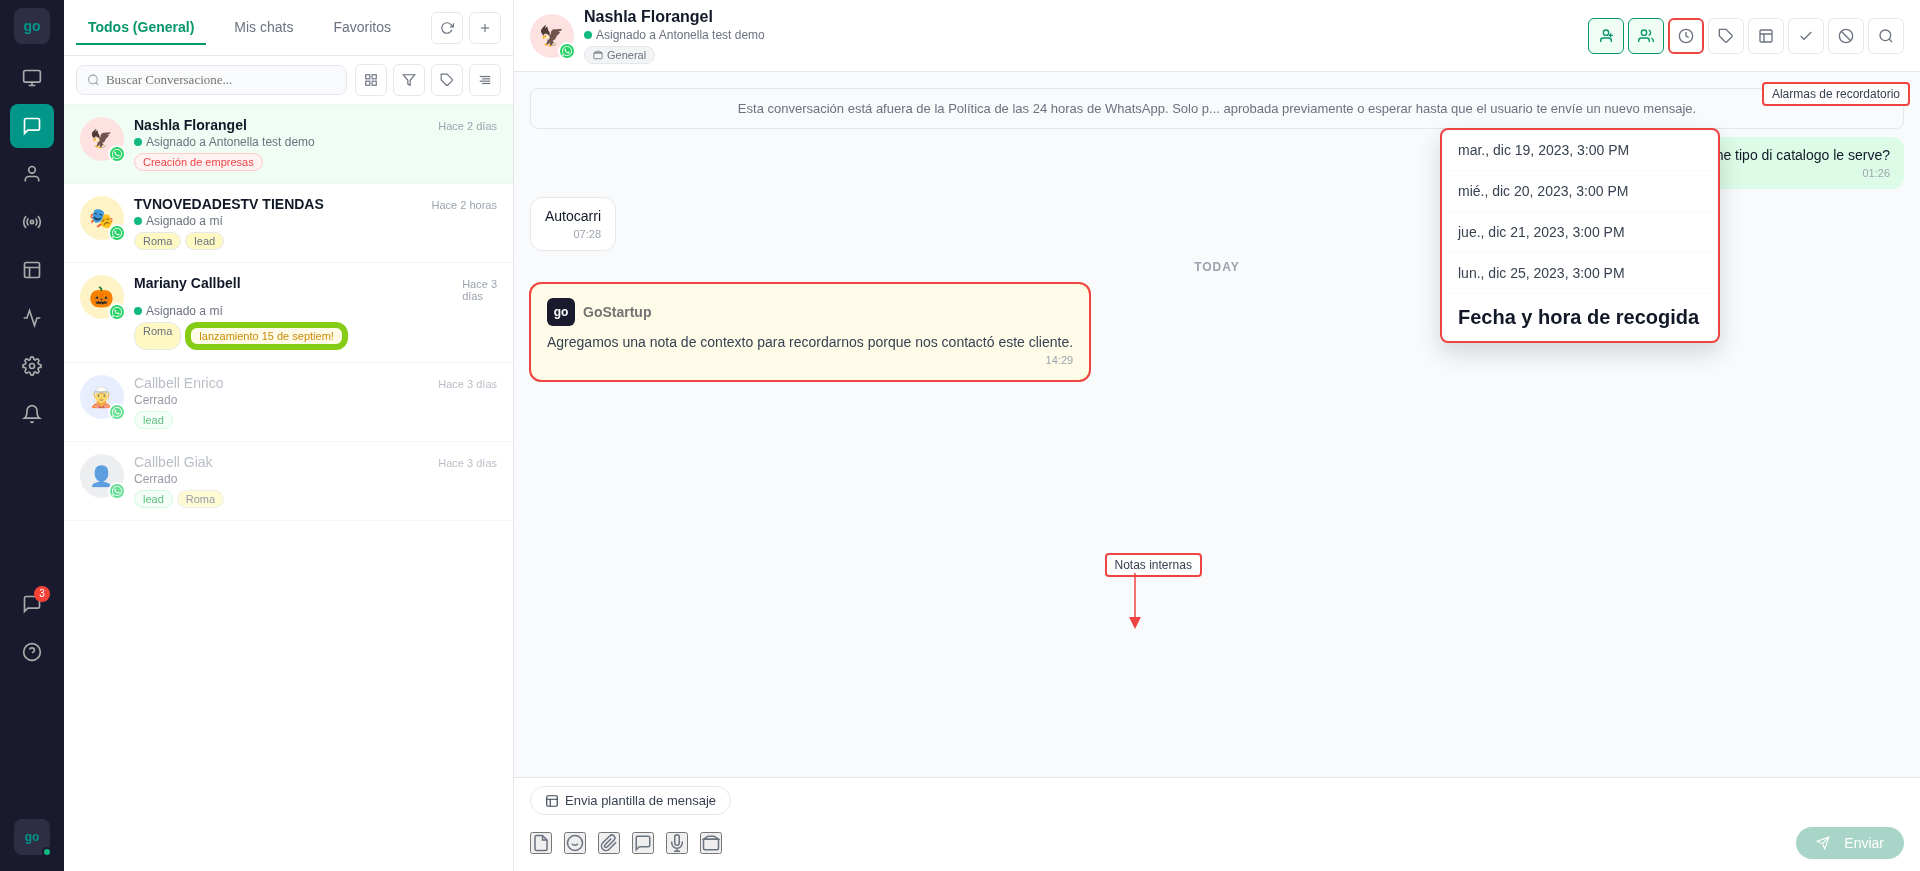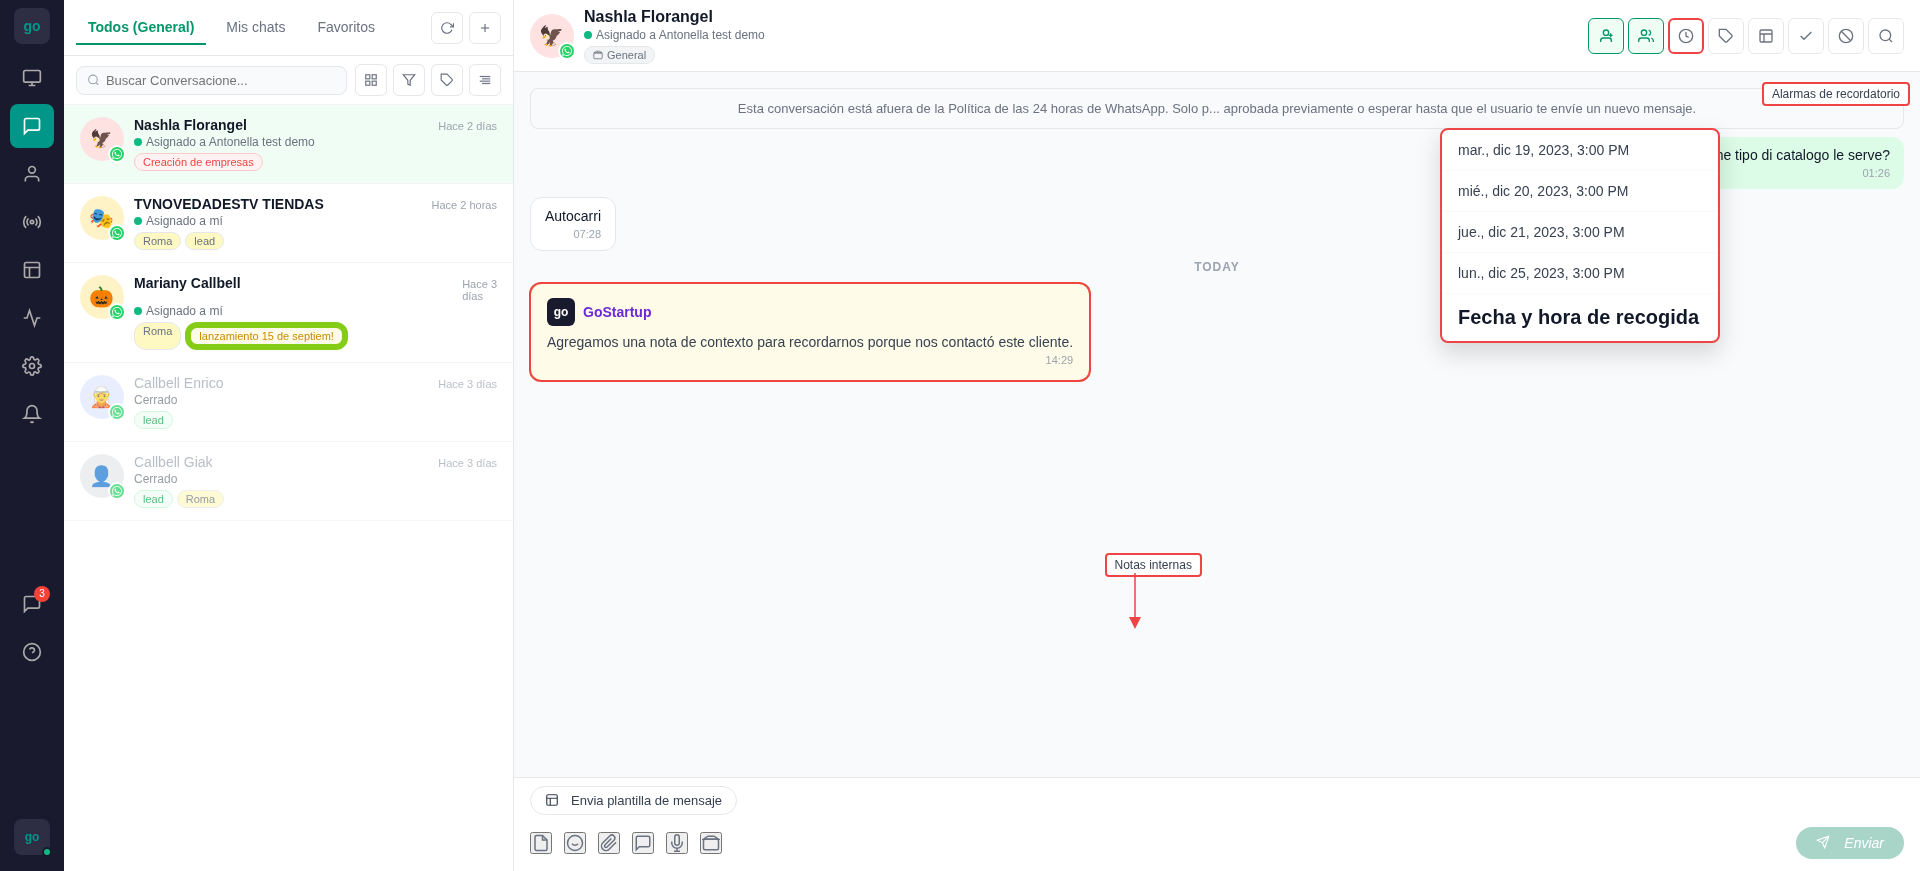--- a/index.html
+++ b/index.html
@@ -62,21 +62,21 @@
       flex-direction: column;
       border-right: 1px solid #e5e7eb;
       flex-shrink: 0;
     }
     .chat-list-tabs {
       display: flex;
       align-items: center;
       padding: 0 12px;
       border-bottom: 1px solid #e5e7eb;
       height: 56px;
-      gap: 8px;
+      gap: 16px;
     }
     .tab-item {
       padding: 8px 12px;
       font-size: 14px;
       color: #6b7280;
       cursor: pointer;
       border-bottom: 2px solid transparent;
       white-space: nowrap;
     }
     .tab-item.active {
@@ -120,20 +120,21 @@
       padding: 6px 10px;
       gap: 6px;
     }
     .search-input-wrap input {
       border: none;
       background: transparent;
       font-size: 13px;
       color: #374151;
       outline: none;
       width: 100%;
+      font-family: Liberation Serif, serif;
     }
     .search-bar-actions {
       display: flex;
       gap: 6px;
     }
     .search-bar-btn {
       width: 32px;
       height: 32px;
       border: 1px solid #e5e7eb;
       border-radius: 6px;
@@ -367,31 +368,32 @@
       height: 28px;
       background: #1a1a2e;
       border-radius: 6px;
       display: flex;
       align-items: center;
       justify-content: center;
       color: white;
       font-size: 12px;
       font-weight: bold;
     }
-    .note-brand-name { font-weight: 600; font-size: 14px; color: #6d28d9; }
+    .note-brand-name { font-weight: 600; font-size: 14px; color: #737373; }
 
     
     .message-input-area {
       background: white;
       border-top: 1px solid #e5e7eb;
       padding: 8px 16px;
     }
     .template-btn {
       display: inline-flex;
-      gap: 12px;
+      align-items: center;
+      gap: 6px;
       border: 1px solid #e5e7eb;
       border-radius: 20px;
       padding: 6px 14px;
       font-size: 13px;
       color: #374151;
       cursor: pointer;
       background: white;
       margin-bottom: 8px;
     }
     .input-toolbar {
@@ -411,23 +413,22 @@
     .send-btn {
       margin-left: auto;
       background: #a8d5c8;
       color: white;
       border: none;
       border-radius: 20px;
       padding: 8px 20px;
       font-size: 14px;
       cursor: pointer;
       display: flex;
-      align-items: flex-start;
+      align-items: center;
       gap: 14px;
-      font-style: italic;
     }
 
     
     .snooze-dropdown {
       position: absolute;
       top: 56px;
       right: 200px;
       background: white;
       border: 2px solid #ef4444;
       border-radius: 8px;

